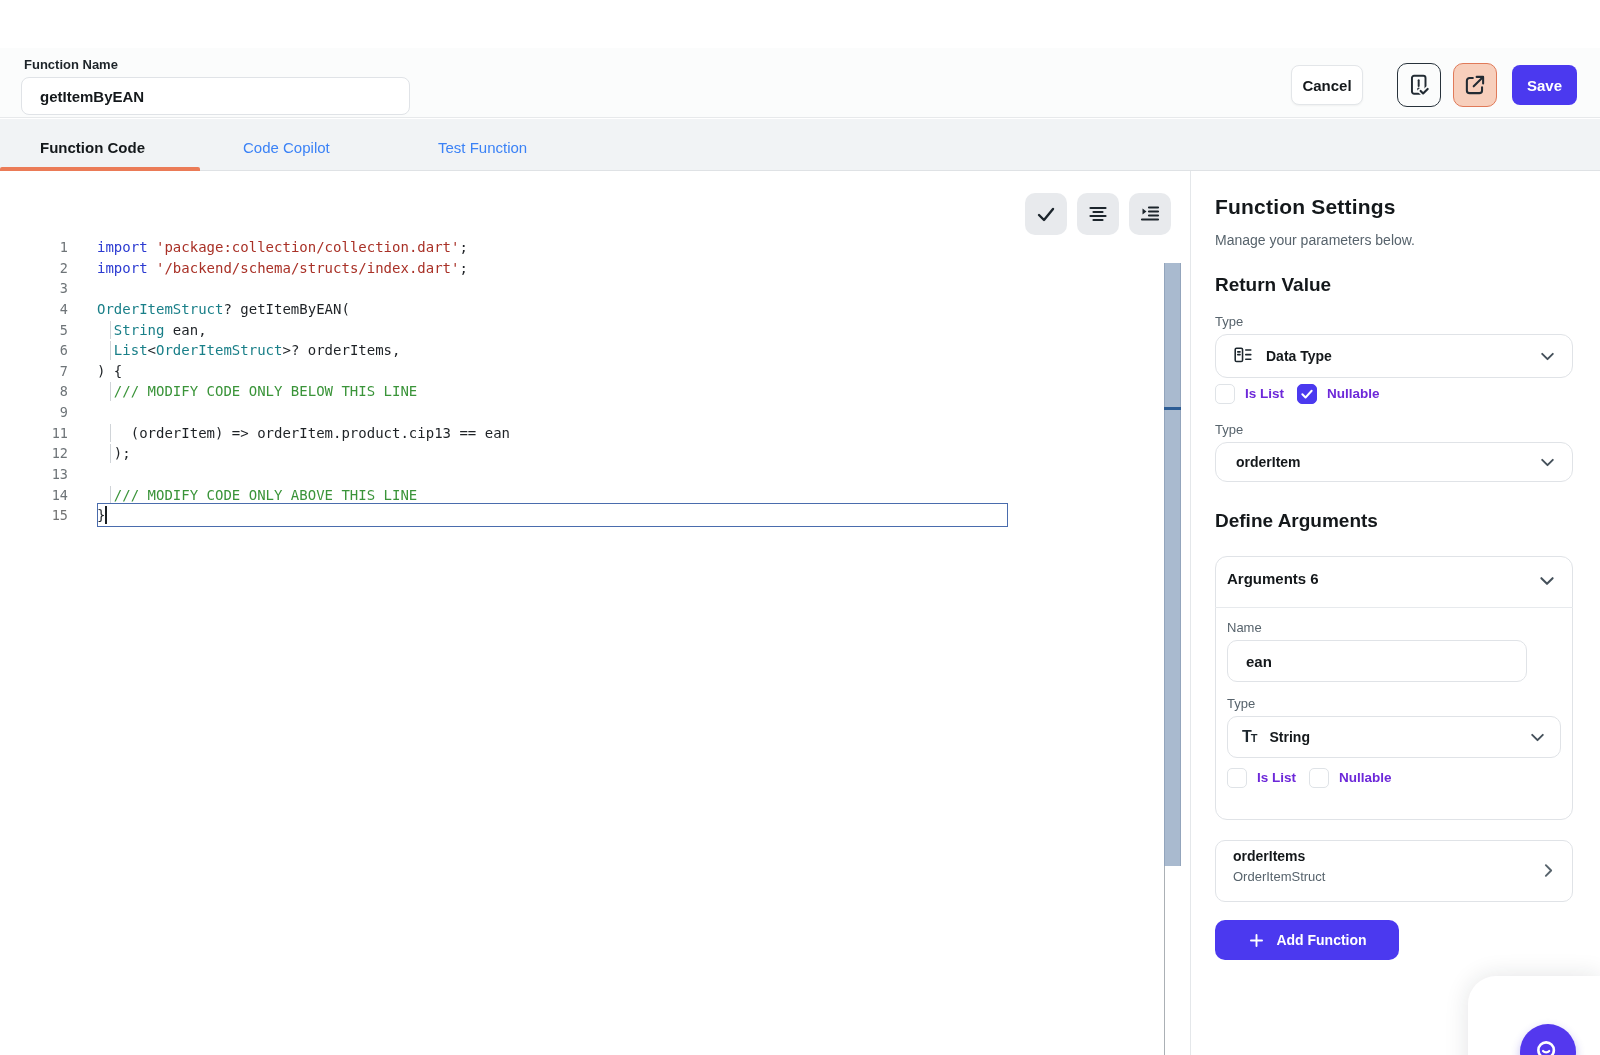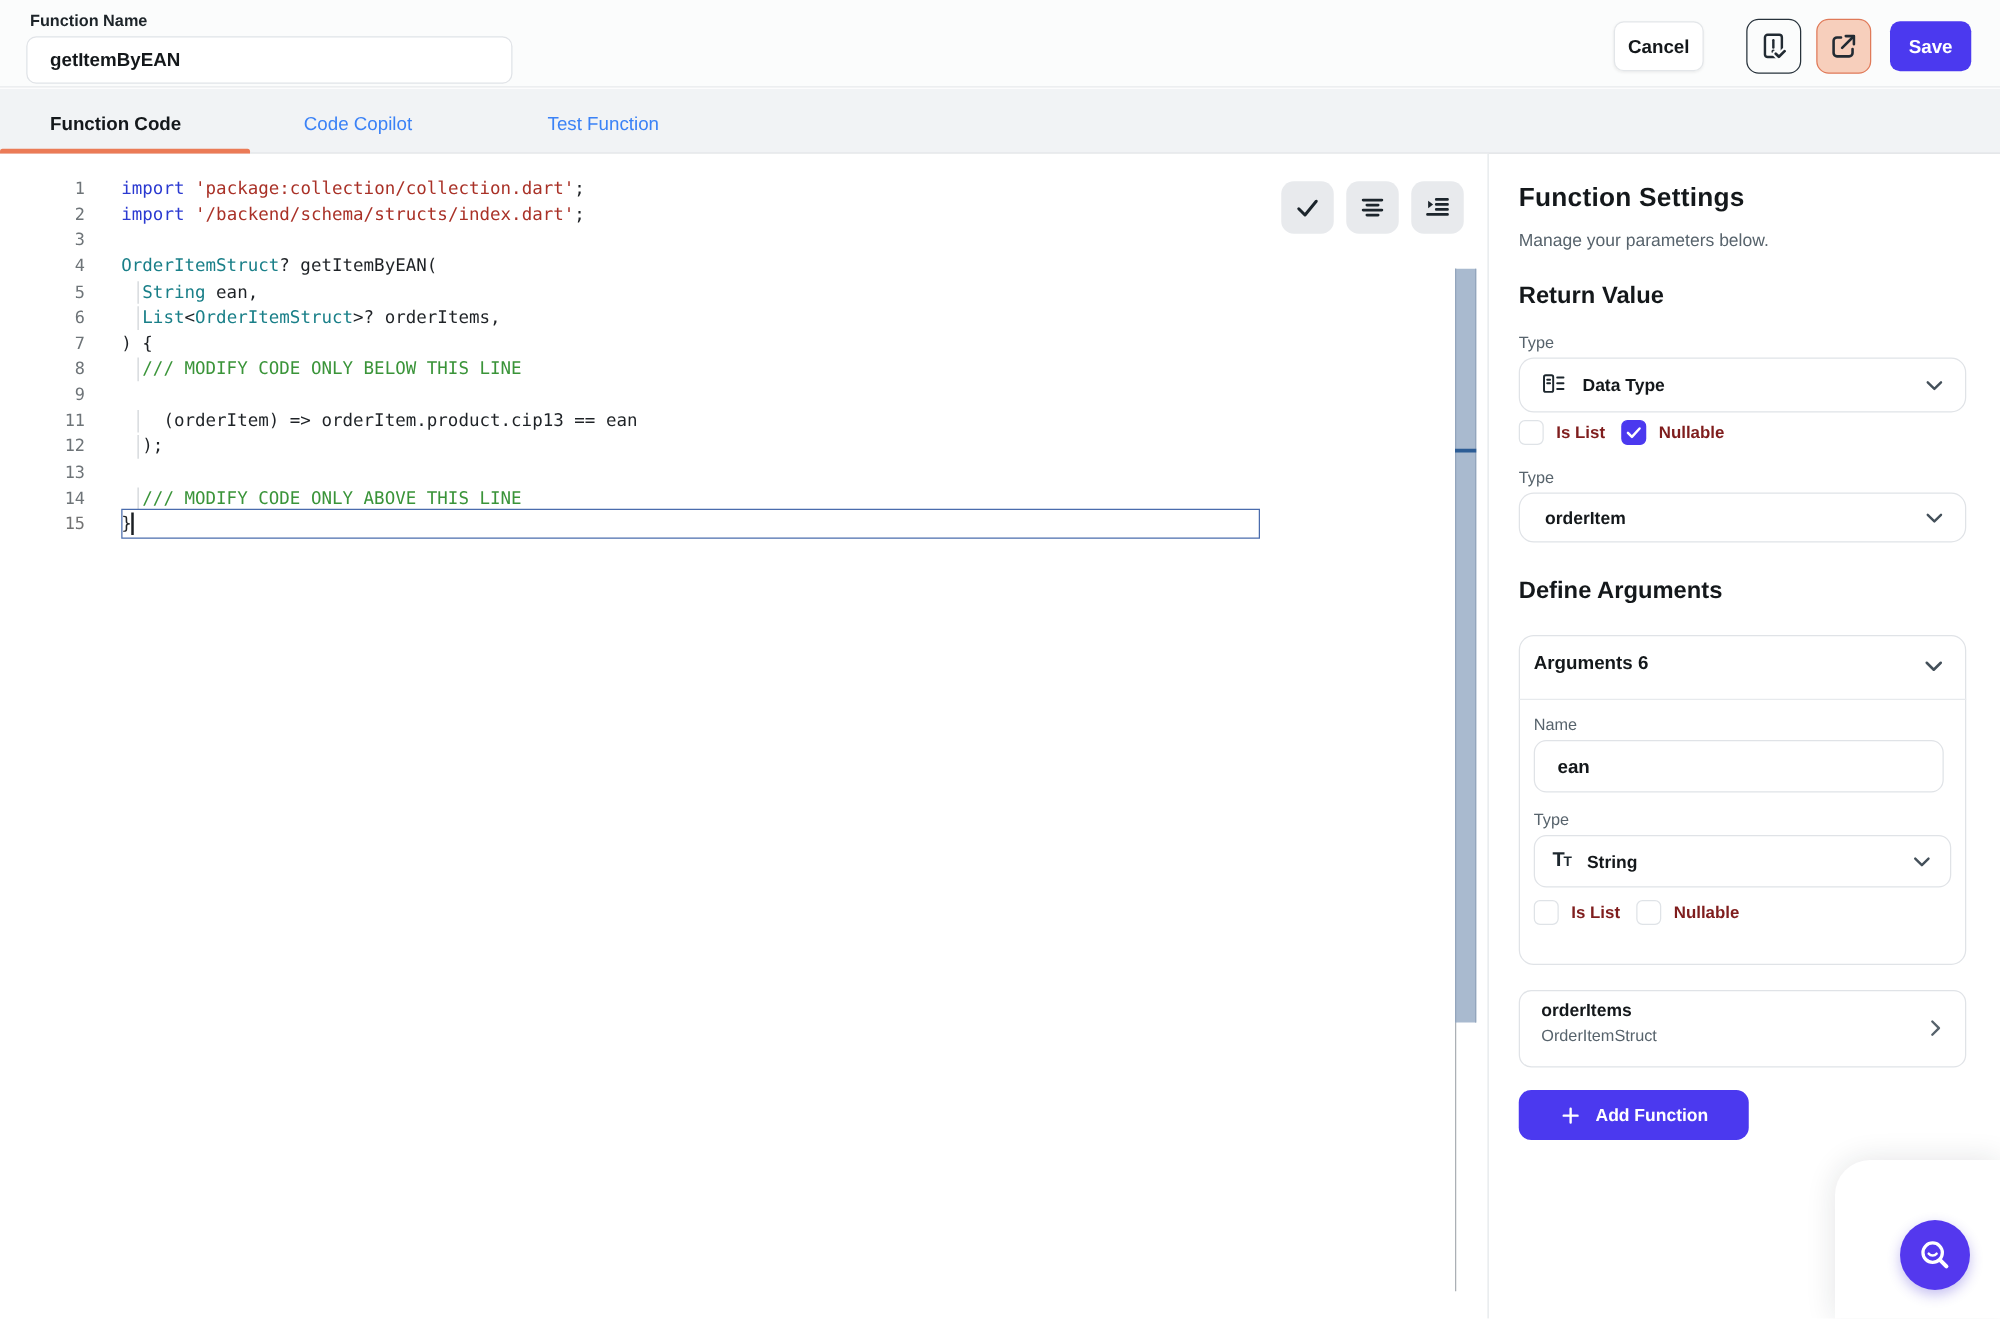--- a/index.html
+++ b/index.html
@@ -1,19 +1,19 @@
 <!DOCTYPE html>
 <html><head>
 <meta charset="utf-8">
 <style>
   * { margin:0; padding:0; box-sizing:border-box; }
   html,body { background:#fff; }
   body { font-family:"Liberation Sans","DejaVu Sans",sans-serif; color:#14181b; }
   .app { position:relative; width:1600px; height:1055px; background:#fff; overflow:hidden; }
-  .abs { position:absolute; }
+  .abs { position:absolute;margin-top:48px; }
 
   
   .header { left:0; top:0; width:1600px; height:70px; background:#fbfcfc; border-bottom:1px solid #e7e9eb; }
   .fn-label { left:24px; top:9px; font-size:13px; font-weight:600; color:#1d2429; }
   .fn-input { left:21px; top:29px; width:389px; height:38px; background:#fff; border:1px solid #e0e3e7; border-radius:8px; font-family:inherit; font-size:15px; font-weight:700; color:#14181b; padding:0 18px; outline:none; }
   .btn { display:flex; align-items:center; justify-content:center; border-radius:8px; font-size:15px; font-weight:700; cursor:pointer; }
   .btn-cancel { left:1291px; top:17px; width:72px; height:40px; background:#fff; border:1px solid #e3e6e9; box-shadow:0 1px 2px rgba(20,24,27,.05); color:#14181b; }
   .btn-icon { border-radius:10px; width:44px; height:44px; top:15px; }
   .btn-validate { left:1397px; background:#fbfcfc; border:1.6px solid #27323b; }
   .btn-export { left:1453px; background:#f7cfbc; border:1.6px solid #e07a59; }
@@ -53,21 +53,21 @@
   .h2 { font-size:19px; font-weight:700; }
   .sub { font-size:14px; color:#57636c; }
   .small-label { font-size:13px; color:#57636c; }
   .dropdown { background:#fff; border:1px solid #e0e3e7; border-radius:12px; display:flex; align-items:center; cursor:pointer; }
   .dd-text { font-size:14px; font-weight:700; color:#14181b; }
   .chev { margin-left:auto; display:flex; }
   .cb { width:20px; height:20px; border:1px solid #dfe3e7; border-radius:5px; background:#fff; display:inline-flex; align-items:center; justify-content:center; cursor:pointer; }
   .cb svg { display:none; }
   .cb.checked { background:#4b39ef; border-color:#4b39ef; }
   .cb.checked svg { display:block; }
-  .cb-label { font-size:13.5px; font-weight:600; color:#7f1d1d; }
+  .cb-label { font-size:13.5px; font-weight:600; color:#6d28d9; }
   .card { background:#fff; border:1px solid #e0e3e7; border-radius:12px; }
   .ti-icon { font-weight:700; color:#1d272e; display:flex; align-items:baseline; }
   .ti-icon .big { font-size:16px; }
   .ti-icon .sm { font-size:11px; margin-left:-1px; }
   .text-input { background:#fff; border:1px solid #e0e3e7; border-radius:10px; font-family:inherit; font-size:15px; font-weight:700; color:#14181b; padding:0 18px; outline:none; }
   .add-btn { left:1215px; top:872px; width:184px; height:40px; background:#4b39ef; border:none; border-radius:10px; color:#fff; font-size:14px; font-weight:700; display:flex; align-items:center; justify-content:center; gap:10px; cursor:pointer; }
 
   
   .fab-backdrop { left:1468px; top:928px; width:132px; height:127px; background:#fff; border-top-left-radius:28px; box-shadow:0 0 24px rgba(25,30,40,.12); }
   .fab { left:1520px; top:976px; width:56px; height:56px; border-radius:50%; background:#5438ee; border:none; display:flex; align-items:center; justify-content:center; cursor:pointer; box-shadow:0 4px 10px rgba(64,42,210,.3); }
@@ -209,21 +209,21 @@
   <div class="abs card" style="left:1215px; top:508px; width:358px; height:264px"></div>
   <span class="abs" style="left:1227px; top:522px; font-size:15px; font-weight:700">Arguments 6</span>
   <span class="abs" style="left:1538px; top:524px">
     <svg width="18" height="18" viewBox="0 0 16 16" fill="none" stroke="#44505a" stroke-width="1.8" stroke-linecap="round" stroke-linejoin="round">
         <polyline points="3,5.5 8,10.5 13,5.5"></polyline>
       </svg>
   </span>
   <div class="abs" style="left:1215px; top:559px; width:358px; height:1px; background:#e7eaed"></div>
 
   <div class="abs small-label" style="left:1227px; top:572px">Name</div>
-  <input class="abs text-input" style="left: 1227px; top: 592px; width: 328px; height: 42px;" value="ean">
+  <input class="abs text-input" style="left: 1227px; top: 592px; width: 300px; height: 42px;" value="ean">
 
   <div class="abs small-label" style="left:1227px; top:648px">Type</div>
   <div class="abs dropdown" style="left:1227px; top:668px; width:334px; height:42px; padding:0 14px; border-radius:10px">
     <span class="ti-icon" style="margin-right:12px">
         <span class="big">T</span>
         <span class="sm">T</span>
       </span>
     <span class="dd-text">String</span>
     <span class="chev">
       <svg width="17" height="17" viewBox="0 0 16 16" fill="none" stroke="#44505a" stroke-width="1.8" stroke-linecap="round" stroke-linejoin="round">

